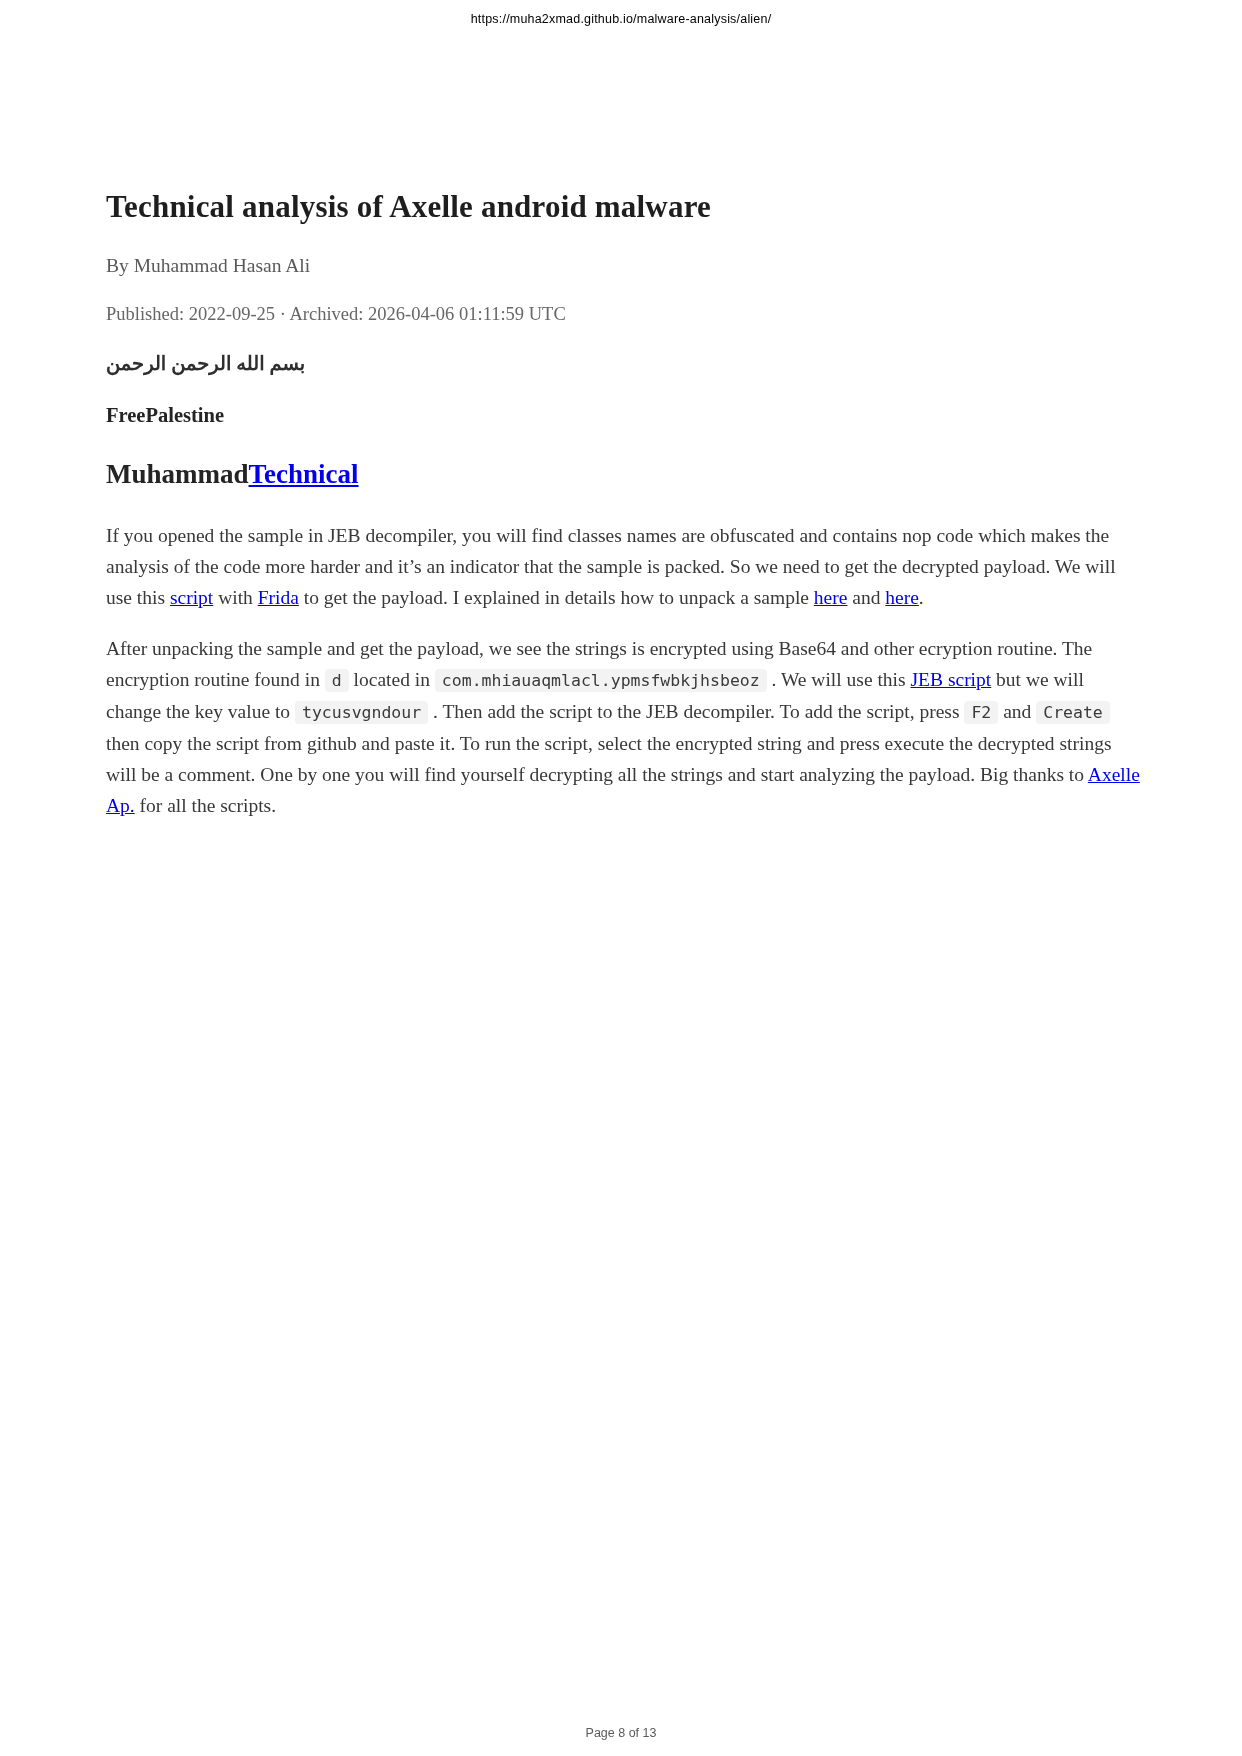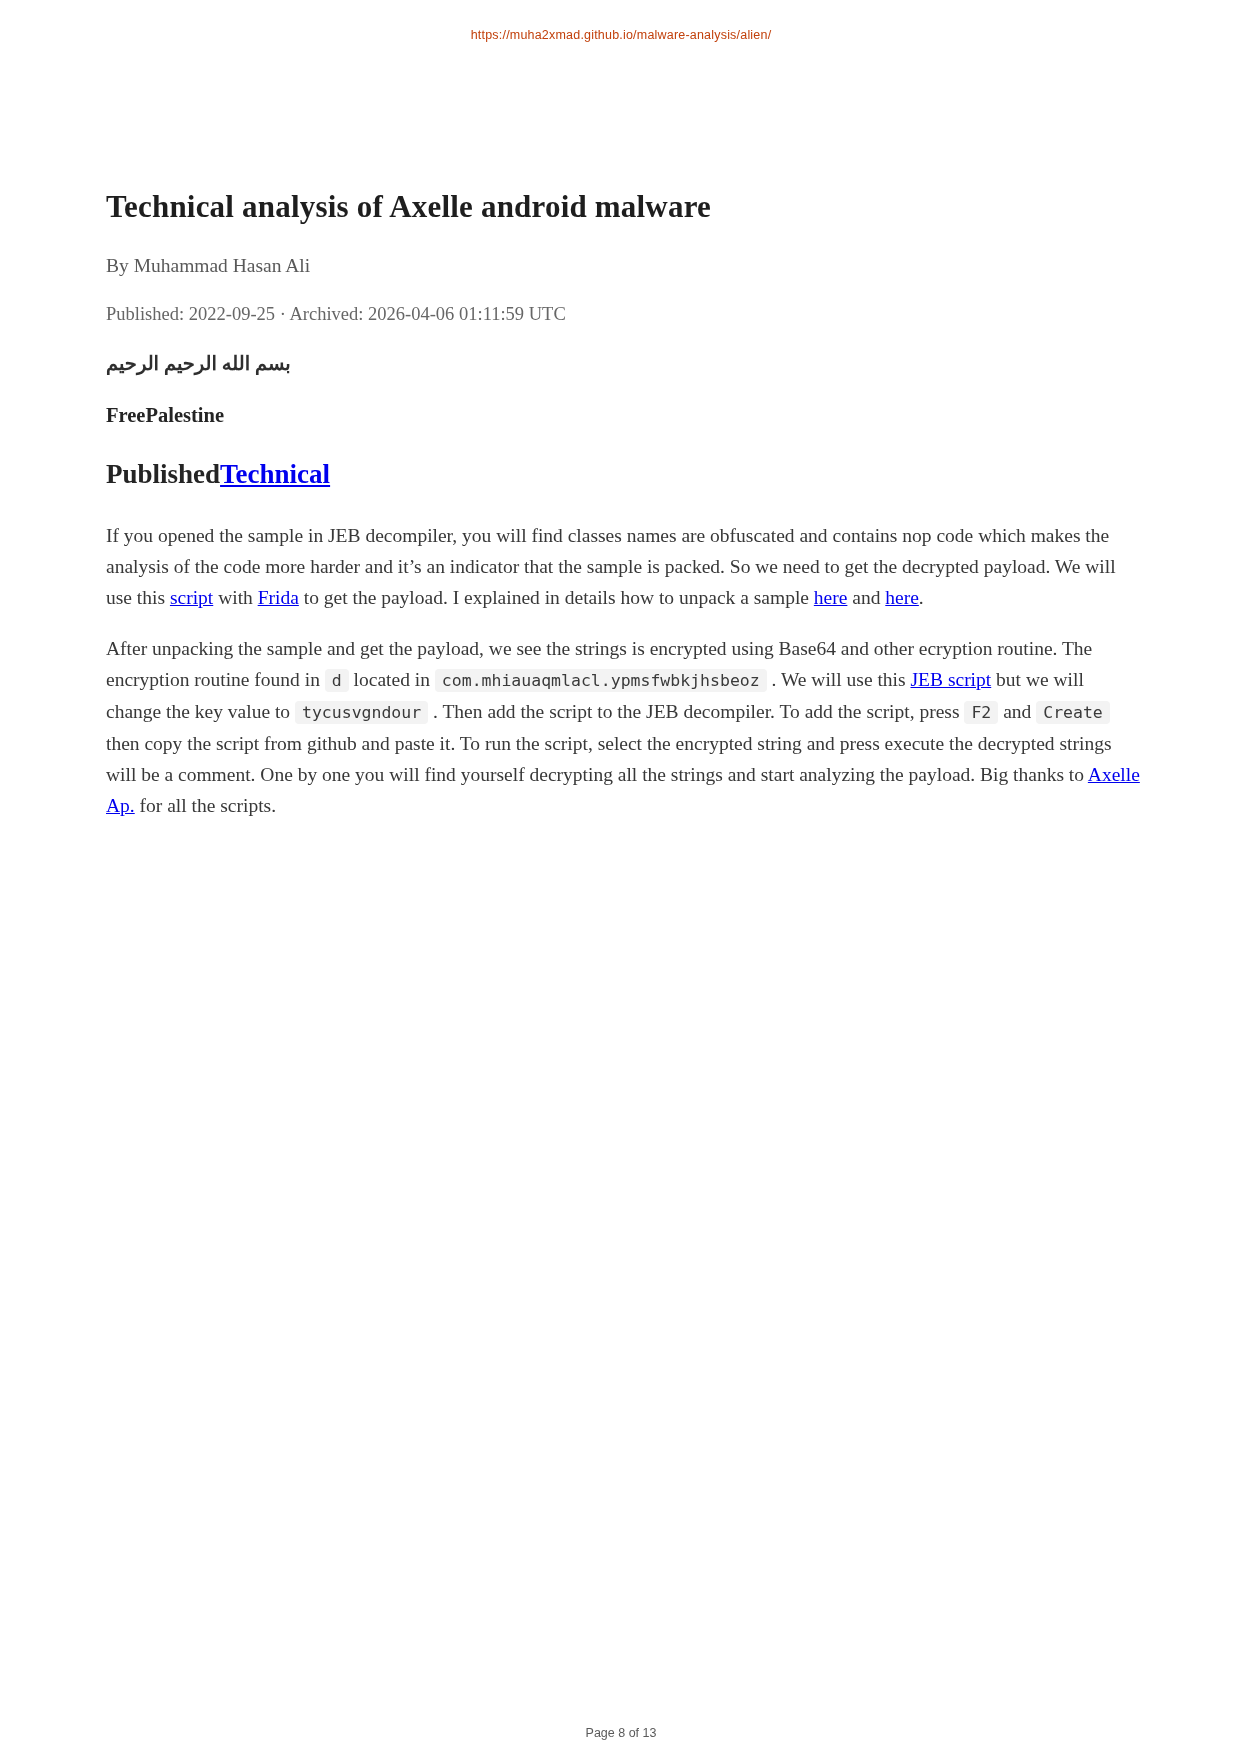--- a/index.html
+++ b/index.html
@@ -6,26 +6,26 @@
   html,body { width:1242px; height:1756px; }
   body {
     position:relative;
     background:#ffffff;
     font-family:"Liberation Serif", serif;
     color:#383838;
     overflow:hidden;
   }
   .url-header {
     position:absolute;
-    top:28px; left:0;
+    top:12px; left:0;
     width:100%;
     text-align:center;
     font-family:"Liberation Sans", sans-serif;
     font-size:12.5px;
-    color:#c2410c;
+    color:#000000;
     letter-spacing:0.2px;
   }
   .content {
     position:absolute;
     left:106px;
     top:0;
     width:1034px;
     padding-top:188px;
   }
   .article-title {
@@ -115,25 +115,25 @@
 
 <div class="content">
 
   <h1 class="article-title">Technical analysis of Axelle android malware</h1>
 
   <div class="byline">By Muhammad Hasan Ali</div>
 
   <div class="pub-meta">Published: 2022-09-25 · Archived: 2026-04-06 01:11:59 UTC</div>
 
 
-  <div class="bismillah">بسم الله الرحيم الرحيم</div>
+  <div class="bismillah">بسم الله الرحمن الرحمن</div>
 
   <div class="free-palestine">FreePalestine</div>
 
-  <h2 class="section-heading"><span>Published</span><a class="permalink">Technical</a></h2>
+  <h2 class="section-heading"><span>Muhammad</span><a class="permalink">Technical</a></h2>
 
   <p class="body-para"><span>If you opened the sample in JEB decompiler, you will find classes names are obfuscated and contains nop code which makes the analysis of the code more harder and it’s an indicator that the sample is packed. So we need to get the decrypted payload. We will use this </span><a class="inline-link">script</a><span> with </span><a class="inline-link">Frida</a><span> to get the payload. I explained in details how to unpack a sample </span><a class="inline-link">here</a><span> and </span><a class="inline-link">here</a><span>.</span></p>
 
   <p class="body-para"><span>After unpacking the sample and get the payload, we see the strings is encrypted using Base64 and other ecryption routine. The encryption routine found in </span><code class="inline-code">d</code><span> located in </span><code class="inline-code">com.mhiauaqmlacl.ypmsfwbkjhsbeoz</code><span> . We will use this </span><a class="inline-link">JEB script</a><span> but we will change the key value to </span><code class="inline-code">tycusvgndour</code><span> . Then add the script to the JEB decompiler. To add the script, press </span><code class="inline-code">F2</code><span> and </span><code class="inline-code">Create</code><span> then copy the script from github and paste it. To run the script, select the encrypted string and press execute the decrypted strings will be a comment. One by one you will find yourself decrypting all the strings and start analyzing the payload. Big thanks to </span><a class="inline-link">Axelle Ap.</a><span> for all the scripts.</span></p>
 
 </div>
 
 <div class="page-footer">Page 8 of 13</div>
 
 </body></html>

